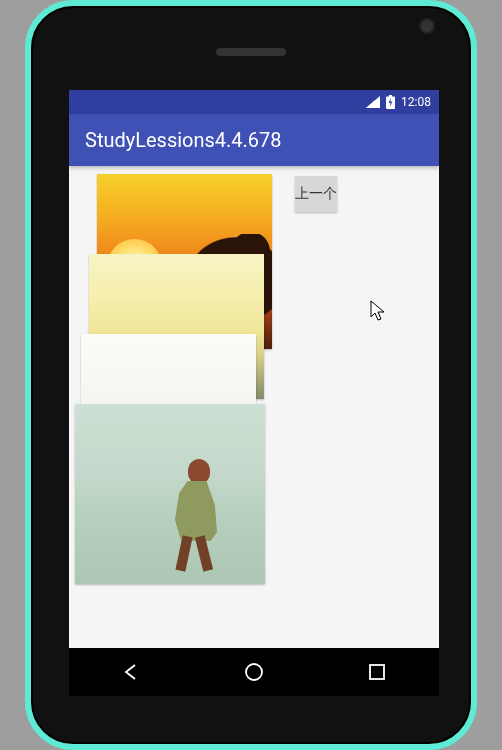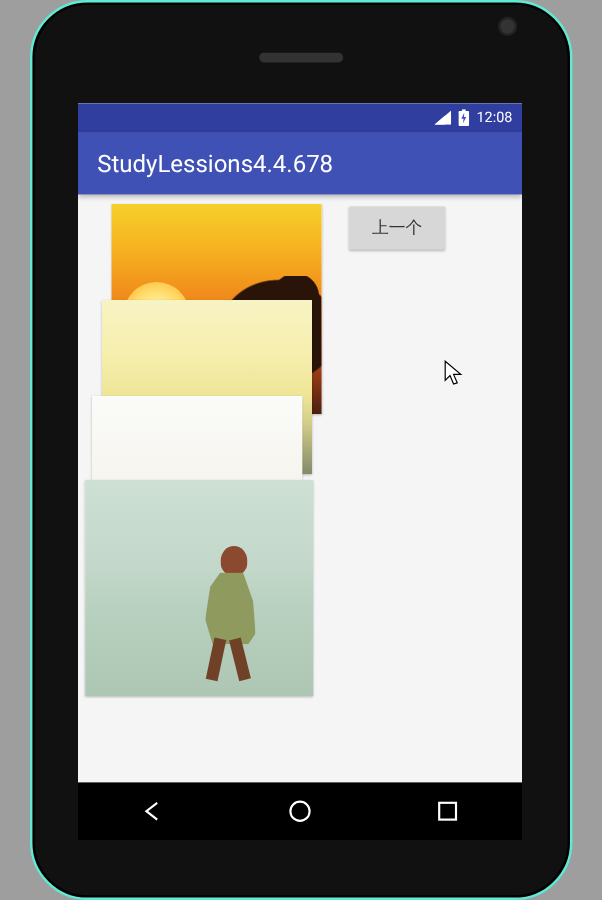--- a/index.html
+++ b/index.html
@@ -12,21 +12,21 @@
     position: relative;
   }
   .phone {
     position: absolute;
     left: 25px;
     top: 0;
     width: 452px;
     height: 750px;
     background: #111;
     border-radius: 48px;
-    border: 2px solid #5eead4;
+    border: 6px solid #5eead4;
     box-shadow: 0 0 0 2px #000 inset;
   }
   .speaker {
     position: absolute;
     top: 42px;
     left: 50%;
     transform: translateX(-50%);
     width: 70px;
     height: 8px;
     background: #333;
@@ -179,21 +179,20 @@
   .img4 .legs::after{
     content:"";position:absolute;left:24px;top:0;width:10px;height:35px;
     background:#704027;transform:rotate(-14deg);
   }
   .buttons {
     position: absolute;
     left: 226px;
     top: 10px;
     width: 80px;
     display: flex;
-    flex-direction: column;
     gap: 14px;
   }
   .btn {
     background: #d7d7d7;
     color: #333;
     border: none;
     height: 36px;
     font-size: 14px;
     box-shadow: 0 1px 2px rgba(0,0,0,0.25);
     cursor: pointer;

